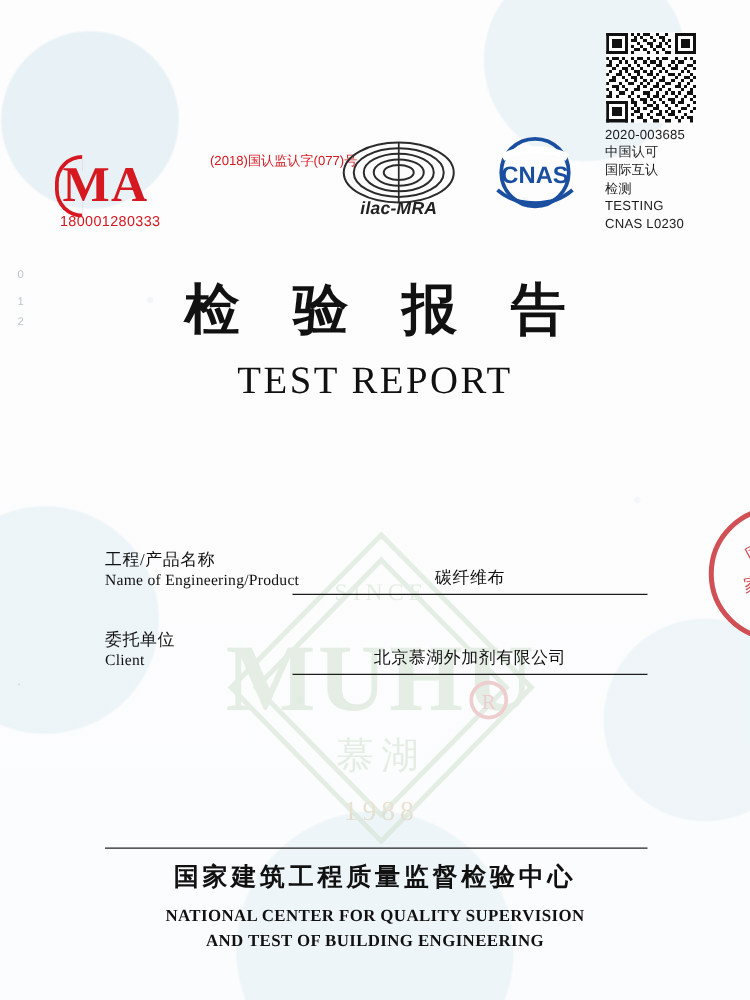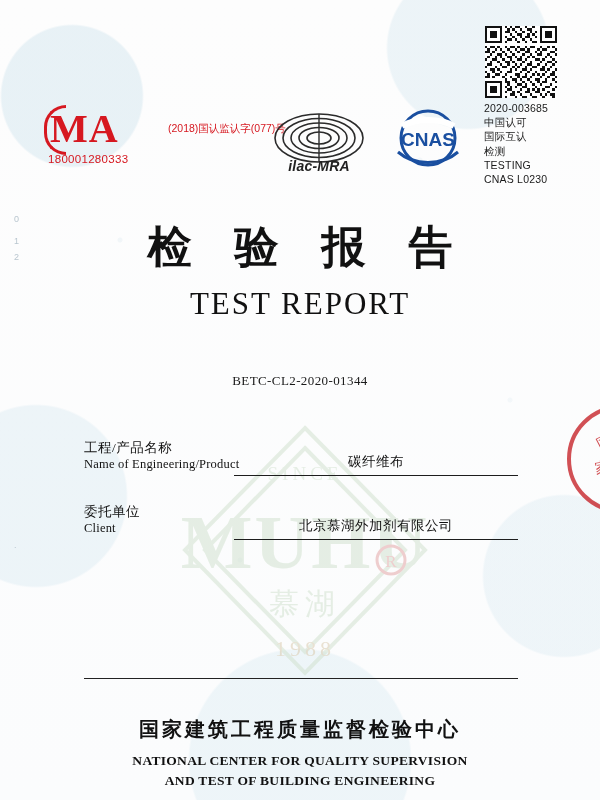--- a/index.html
+++ b/index.html
@@ -65,21 +65,21 @@
   
   .logos {
     position: absolute;
     top: 108px;
     left: 0;
     width: 600px;
     height: 92px;
   }
   .logo { position: absolute; }
 
-  .cma { left: 48px; top: 1px; }
+  .cma { left: 48px; top: 20px; }
   .cma .mark {
     font-family: "Liberation Serif", serif;
     font-size: 40px;
     font-weight: bold;
     color: #d61820;
     letter-spacing: 1px;
     line-height: 1;
     position: relative;
     display: inline-block;
     padding: 0 2px;
@@ -294,21 +294,20 @@
     width: 600px;
     text-align: center;
     color: #111;
   }
   .footer .f-cn {
     font-family: Liberation Mono, monospace;
     font-size: 20px;
     font-weight: bold;
     letter-spacing: 3px;
     margin-bottom: 8px;
-    margin-top: 28px;
   }
   .footer .f-en1,
   .footer .f-en2 {
     font-family: "Liberation Serif", serif;
     font-size: 13.5px;
     font-weight: bold;
     letter-spacing: 0.3px;
     line-height: 1.5;
   }
 
@@ -600,21 +599,20 @@
         </g>
         <path d="M18 44 C 34 58, 62 58, 78 44" fill="none" stroke="#1a4fa0" stroke-width="3"></path>
         <path d="M22 18 C 36 10, 60 10, 74 18" fill="none" stroke="#ffffff" stroke-width="6"></path>
         <text x="48" y="38" text-anchor="middle" font-family="Liberation Sans, sans-serif" font-size="19" font-weight="bold" fill="#1a4fa0">CNAS</text>
       </svg>
     </div>
   </div>
 
   <div class="title-cn">检 验 报 告</div>
   <div class="title-en">TEST  REPORT</div>
-  <div class="report-no">BETC-CL2-2020-01344</div>
 
   <div class="watermark">
     <svg width="260" height="265" viewBox="0 0 260 265">
       <g fill="none" stroke="#cfe0cc" stroke-width="4">
         <polygon points="130,10 250,132 130,255 10,132"></polygon>
         <polygon points="130,30 230,132 130,234 30,132"></polygon>
       </g>
       <text x="130" y="62" text-anchor="middle" font-family="Liberation Serif, serif" font-size="19" letter-spacing="4" fill="#cfe0cc">SINCE</text>
       <text x="130" y="150" text-anchor="middle" font-family="Liberation Serif, serif" font-size="76" font-weight="bold" letter-spacing="2" fill="#cfe0cc">MUHU</text>
       <text x="130" y="196" text-anchor="middle" font-family="Liberation Serif, serif" font-size="30" letter-spacing="6" fill="#cfe0cc">慕湖</text>

